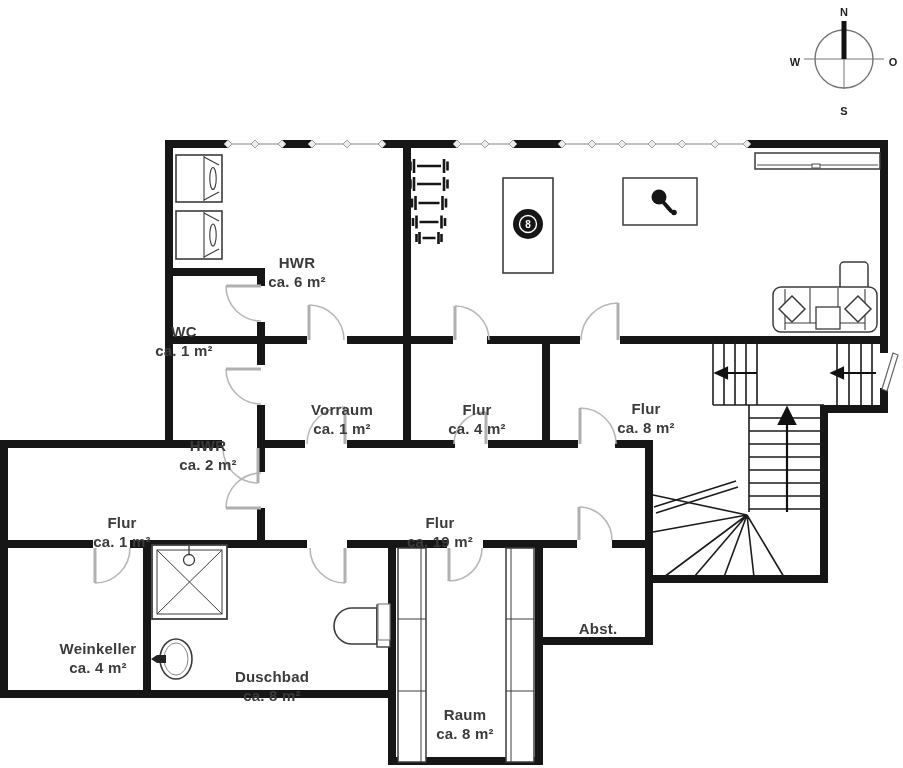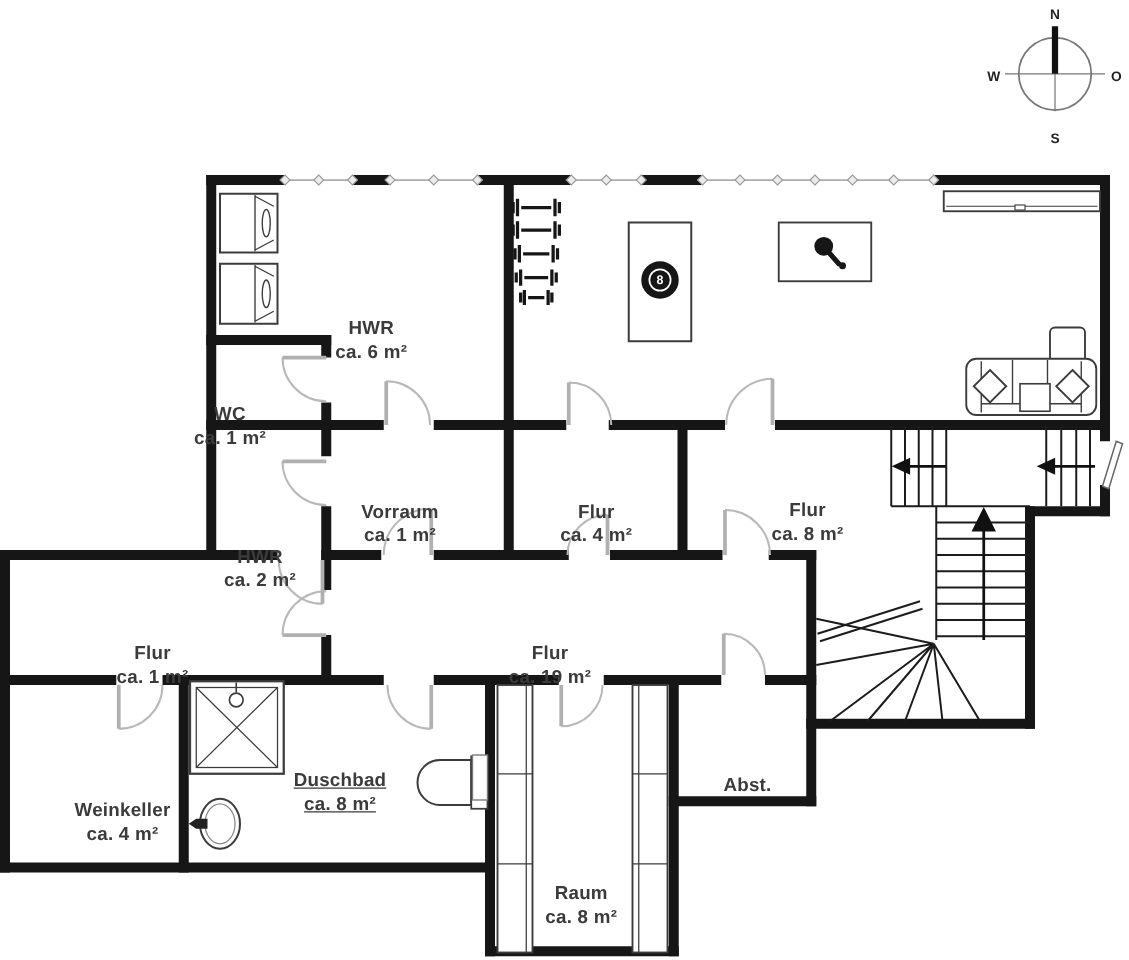--- a/index.html
+++ b/index.html
@@ -188,21 +188,21 @@
 </svg>
 
   <div class="room-label" style="left:297px;top:224px;">
     <span>HWR</span><br>
     <span>ca. 6 m²</span>
   </div>
   <div class="room-label" style="left:184px;top:293px;">
     <span>WC</span><br>
     <span>ca. 1 m²</span>
   </div>
-  <div class="room-label" style="left:320px;top:371px;">
+  <div class="room-label" style="left:342px;top:371px;">
     <span>Vorraum</span><br>
     <span>ca. 1 m²</span>
   </div>
   <div class="room-label" style="left:477px;top:371px;">
     <span>Flur</span><br>
     <span>ca. 4 m²</span>
   </div>
   <div class="room-label" style="left:646px;top:370px;">
     <span>Flur</span><br>
     <span>ca. 8 m²</span>
@@ -216,21 +216,21 @@
     <span>ca. 1 m²</span>
   </div>
   <div class="room-label" style="left:440px;top:484px;">
     <span>Flur</span><br>
     <span>ca. 19 m²</span>
   </div>
   <div class="room-label" style="left:98px;top:610px;">
     <span>Weinkeller</span><br>
     <span>ca. 4 m²</span>
   </div>
-  <div class="room-label" style="left:272px;top:586px;text-decoration:underline;">
+  <div class="room-label" style="left:272px;top:638px;">
     <span>Duschbad</span><br>
     <span>ca. 8 m²</span>
   </div>
   <div class="room-label" style="left:598px;top:580px;">
     <span>Abst.</span>
   </div>
   <div class="room-label" style="left:465px;top:676px;">
     <span>Raum</span><br>
     <span>ca. 8 m²</span>
   </div>

